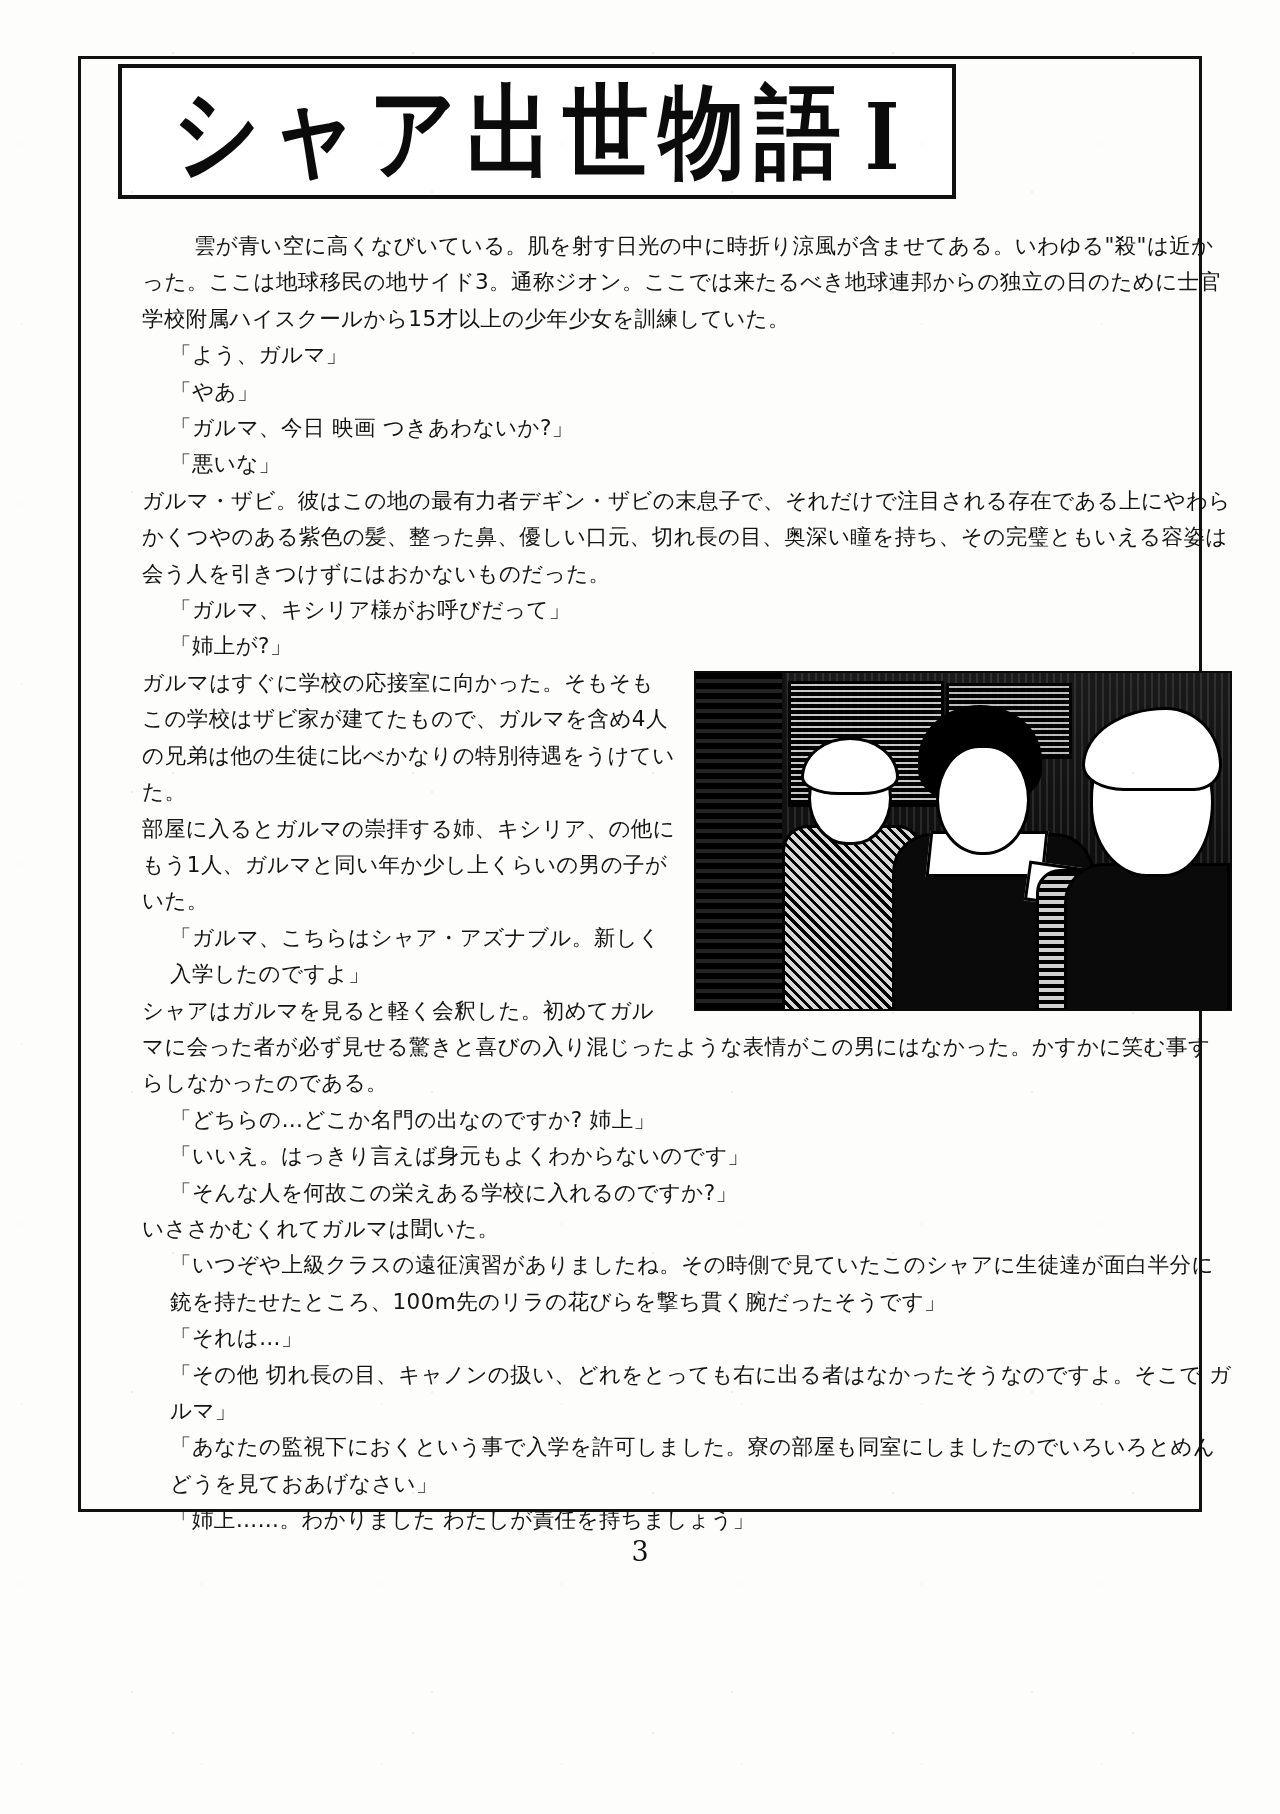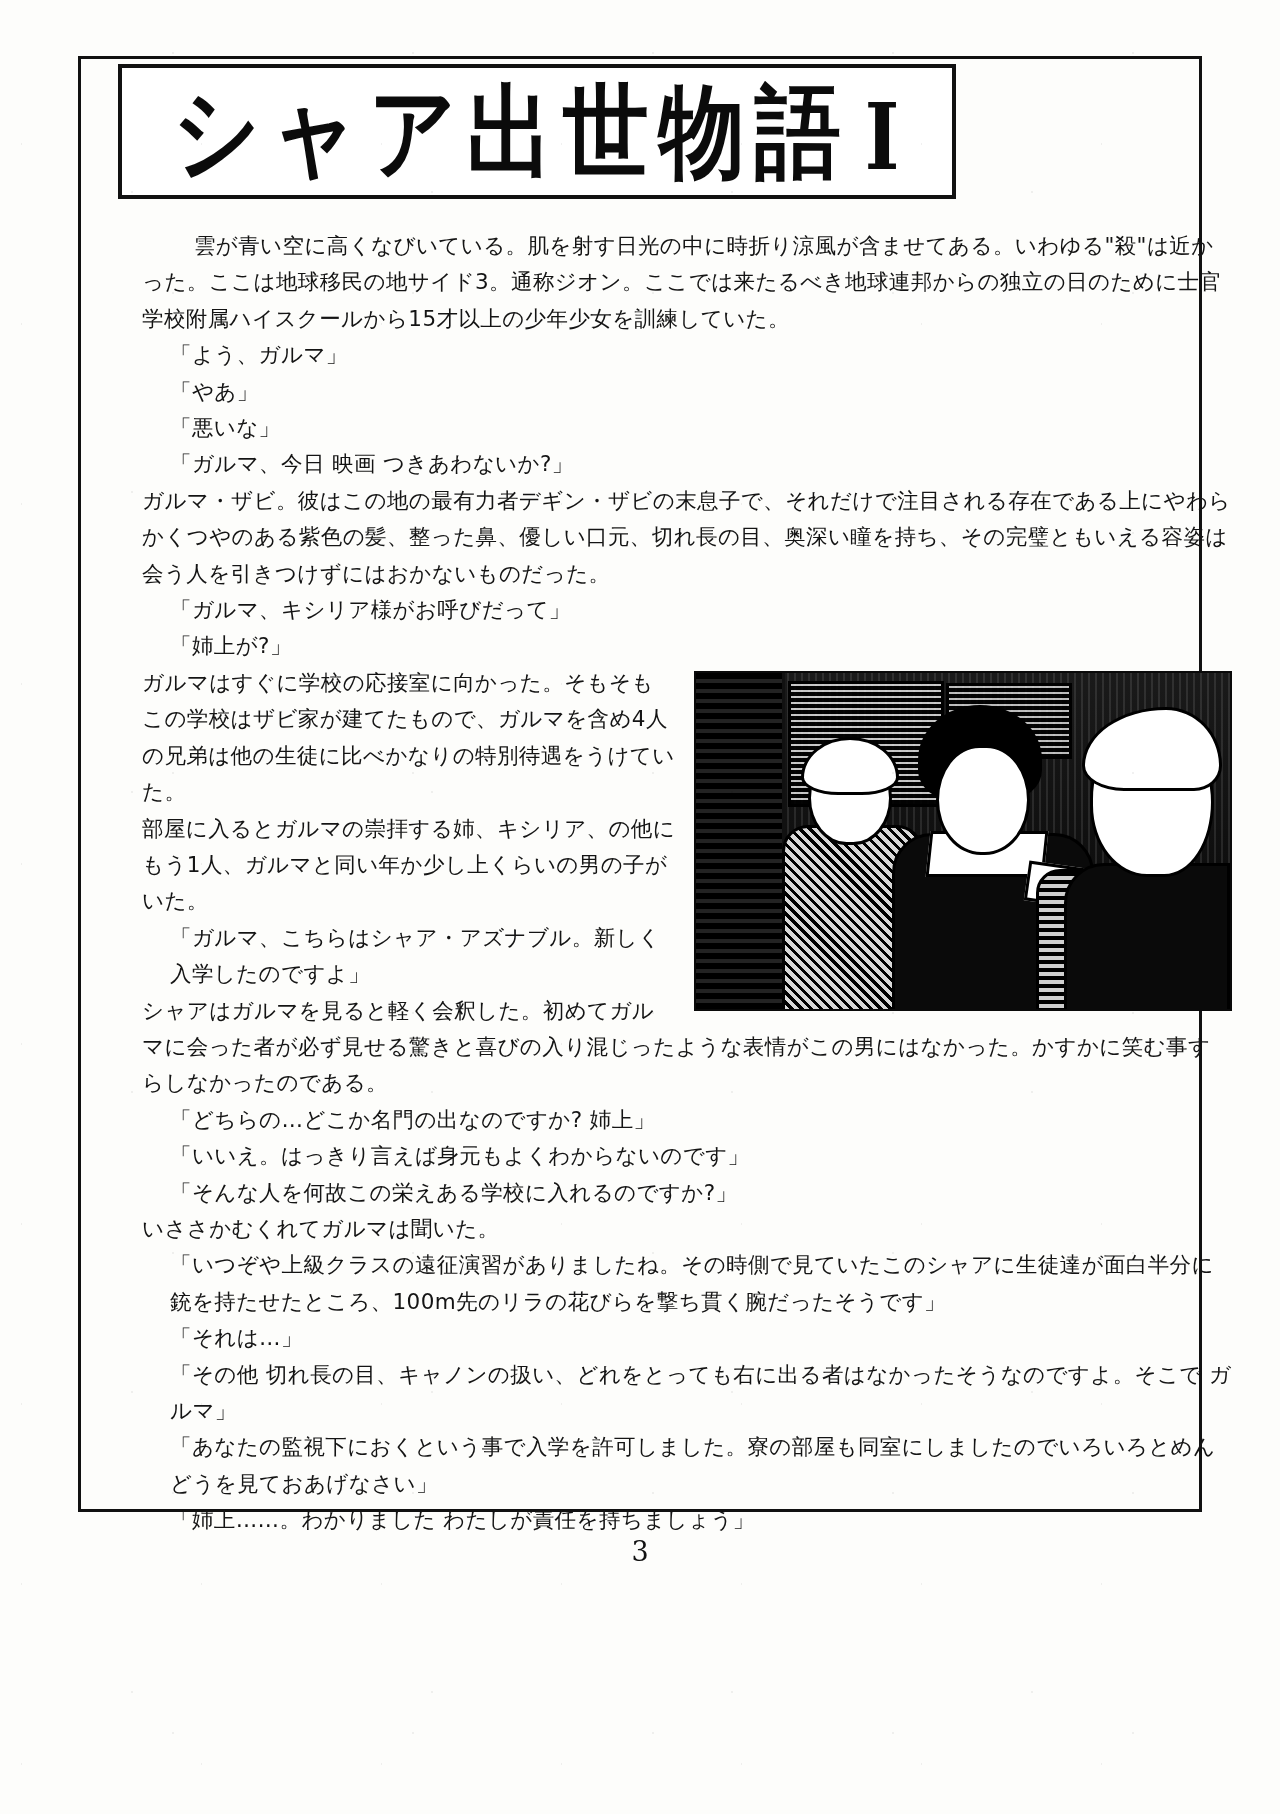--- a/index.html
+++ b/index.html
@@ -271,22 +271,22 @@
     <div class="title-text">
       <span>シャア出世物語</span><span class="title-numeral">I</span>
     </div>
   </div>
 
   <div class="body-text">
 
     <p class="p-indent">　雲が青い空に高くなびいている。肌を射す日光の中に時折り涼風が含ませてある。いわゆる"殺"は近かった。ここは地球移民の地サイド3。通称ジオン。ここでは来たるべき地球連邦からの独立の日のために士官学校附属ハイスクールから15才以上の少年少女を訓練していた。</p>
     <p class="p-quote">「よう、ガルマ」</p>
     <p class="p-quote">「やあ」</p>
+    <p class="p-quote">「ガルマ、今日 映画 つきあわないか?」</p>
     <p class="p-quote">「悪いな」</p>
-    <p class="p-quote">「ガルマ、今日 映画 つきあわないか?」</p>
     <p>ガルマ・ザビ。彼はこの地の最有力者デギン・ザビの末息子で、それだけで注目される存在である上にやわらかくつやのある紫色の髪、整った鼻、優しい口元、切れ長の目、奥深い瞳を持ち、その完璧ともいえる容姿は会う人を引きつけずにはおかないものだった。</p>
     <p class="p-quote">「ガルマ、キシリア様がお呼びだって」</p>
     <p class="p-quote">「姉上が?」</p>
 
     <div class="illo">
       <div class="frame-dark"></div>
       <div class="pillar"></div>
       <div class="window"></div>
       <div class="window2"></div>
 

